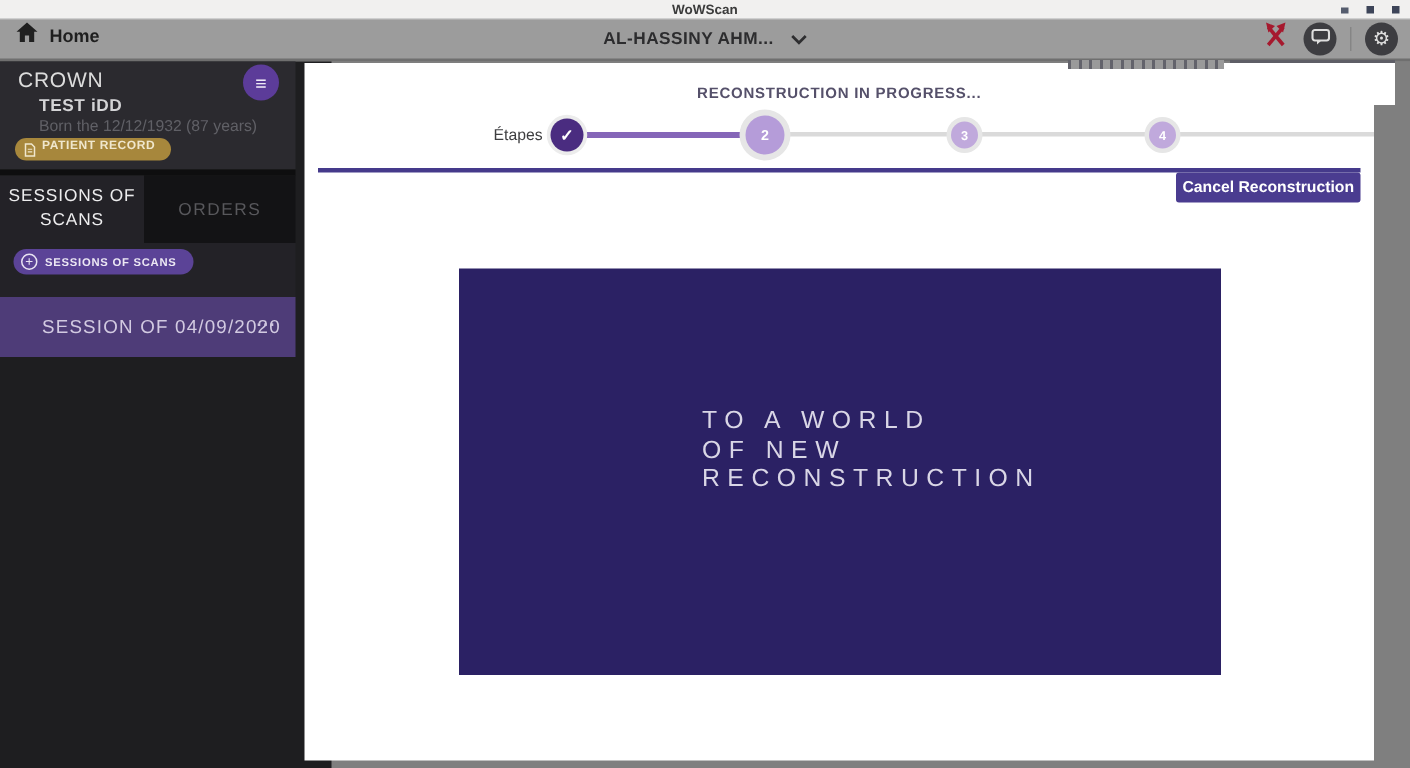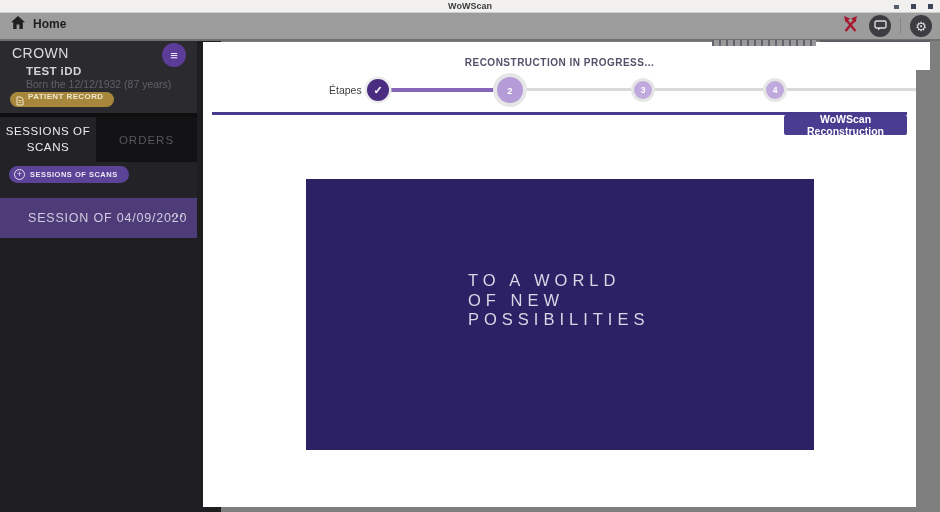--- a/index.html
+++ b/index.html
@@ -116,20 +116,28 @@
 
 <div class="header">
   <div class="home-group">
     <span>
       <svg width="16" height="15" viewBox="0 0 16 15">
           <path d="M8 1 L15 7.2 H12.8 V14 H9.4 V9.6 H6.6 V14 H3.2 V7.2 H1 Z" fill="#202020"></path>
         </svg>
     </span>
     <span class="home-label">Home</span>
   </div>
+  <div class="patient-selector">
+    <span class="patient-label">AL-HASSINY AHM...</span>
+    <span>
+      <svg width="11" height="7" viewBox="0 0 11 7">
+          <polyline points="1,1 5.5,5.5 10,1" fill="none" stroke="#2e2e30" stroke-width="1.8"></polyline>
+        </svg>
+    </span>
+  </div>
   <div class="header-right">
     <span>
       <svg width="19" height="19" viewBox="0 0 19 19">
         <g stroke="#a6192e" stroke-width="2.4" fill="#a6192e">
           <line x1="4.5" y1="4" x2="14.5" y2="16"></line>
           <line x1="14.5" y1="4" x2="4.5" y2="16"></line>
         </g>
         <polygon points="3,1 9,3.4 4.6,7.6" fill="#a6192e"></polygon>
         <polygon points="16,1 10,3.4 14.4,7.6" fill="#a6192e"></polygon>
       </svg>
@@ -195,25 +203,25 @@
   <div class="track-done"></div>
   <div class="track-rest"></div>
   <div class="step s1">
     <span>✓</span>
   </div>
   <div class="step s2">2</div>
   <div class="step s3">3</div>
   <div class="step s4">4</div>
 
   <div class="divider-line"></div>
-  <button class="cancel-button">WoWScan Reconstruction</button>
+  <button class="cancel-button">Cancel Reconstruction</button>
 
   <div class="banner">
     <div class="banner-text">
       <div>TO A WORLD</div>
       <div>OF NEW</div>
-      <div>POSSIBILITIES</div>
+      <div>RECONSTRUCTION</div>
     </div>
   </div>
 </div>
 
 <div class="artifact-strip"></div>
 <div class="artifact-box"></div>
 
 </body></html>

